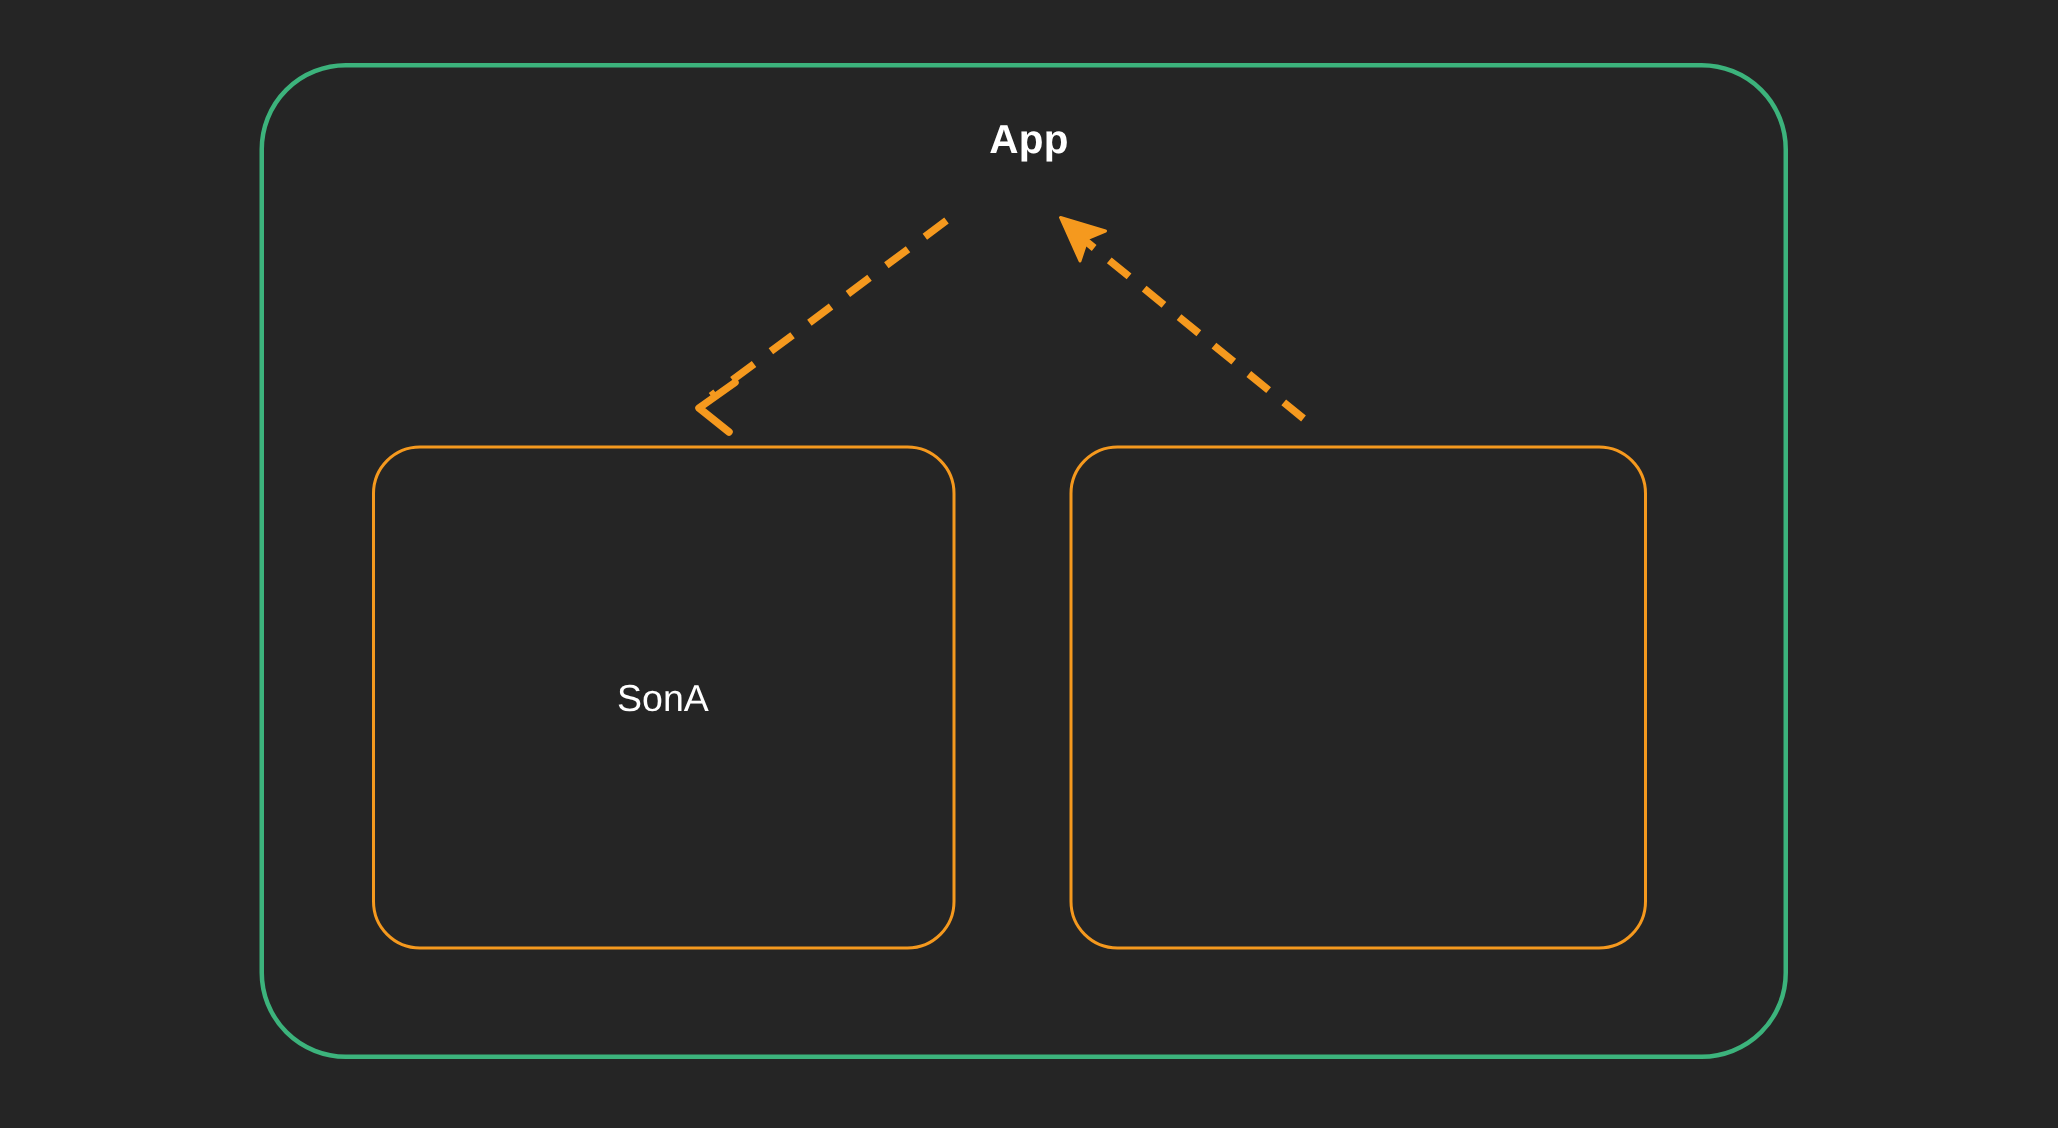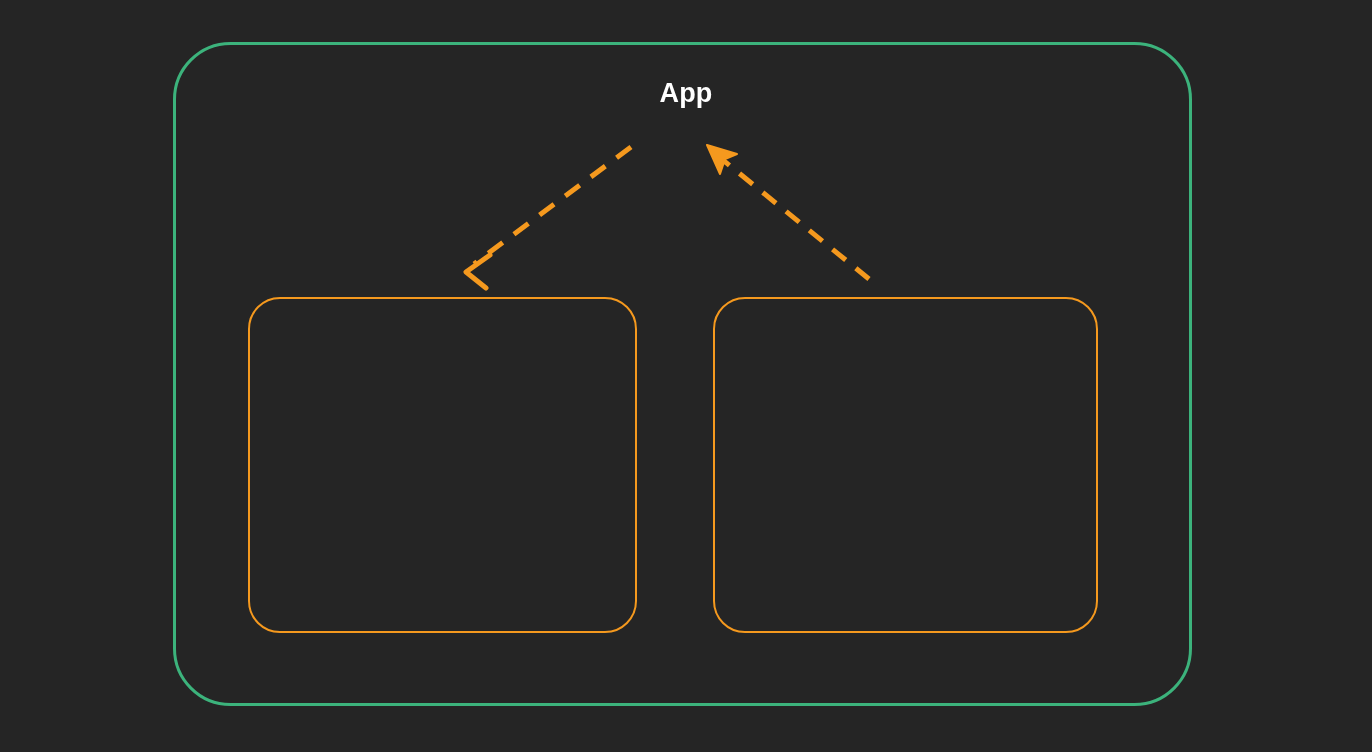--- a/index.html
+++ b/index.html
@@ -77,15 +77,16 @@
 
     <g>
       <line x1="869" y1="279" x2="718" y2="156" stroke="#f5991e" stroke-width="5" stroke-dasharray="17 13" stroke-linecap="butt"></line>
       <path d="M 707 145 L 737 154 L 725 159 L 720 174 Z" fill="#f5991e" stroke="#f5991e" stroke-width="2" stroke-linejoin="round"></path>
     </g>
 
   </svg>
 
   <div class="label" id="app-title">App</div>
 
+  <div class="label" id="sona-label">SonA</div>
 
 
 </div>
 
 </body></html>

